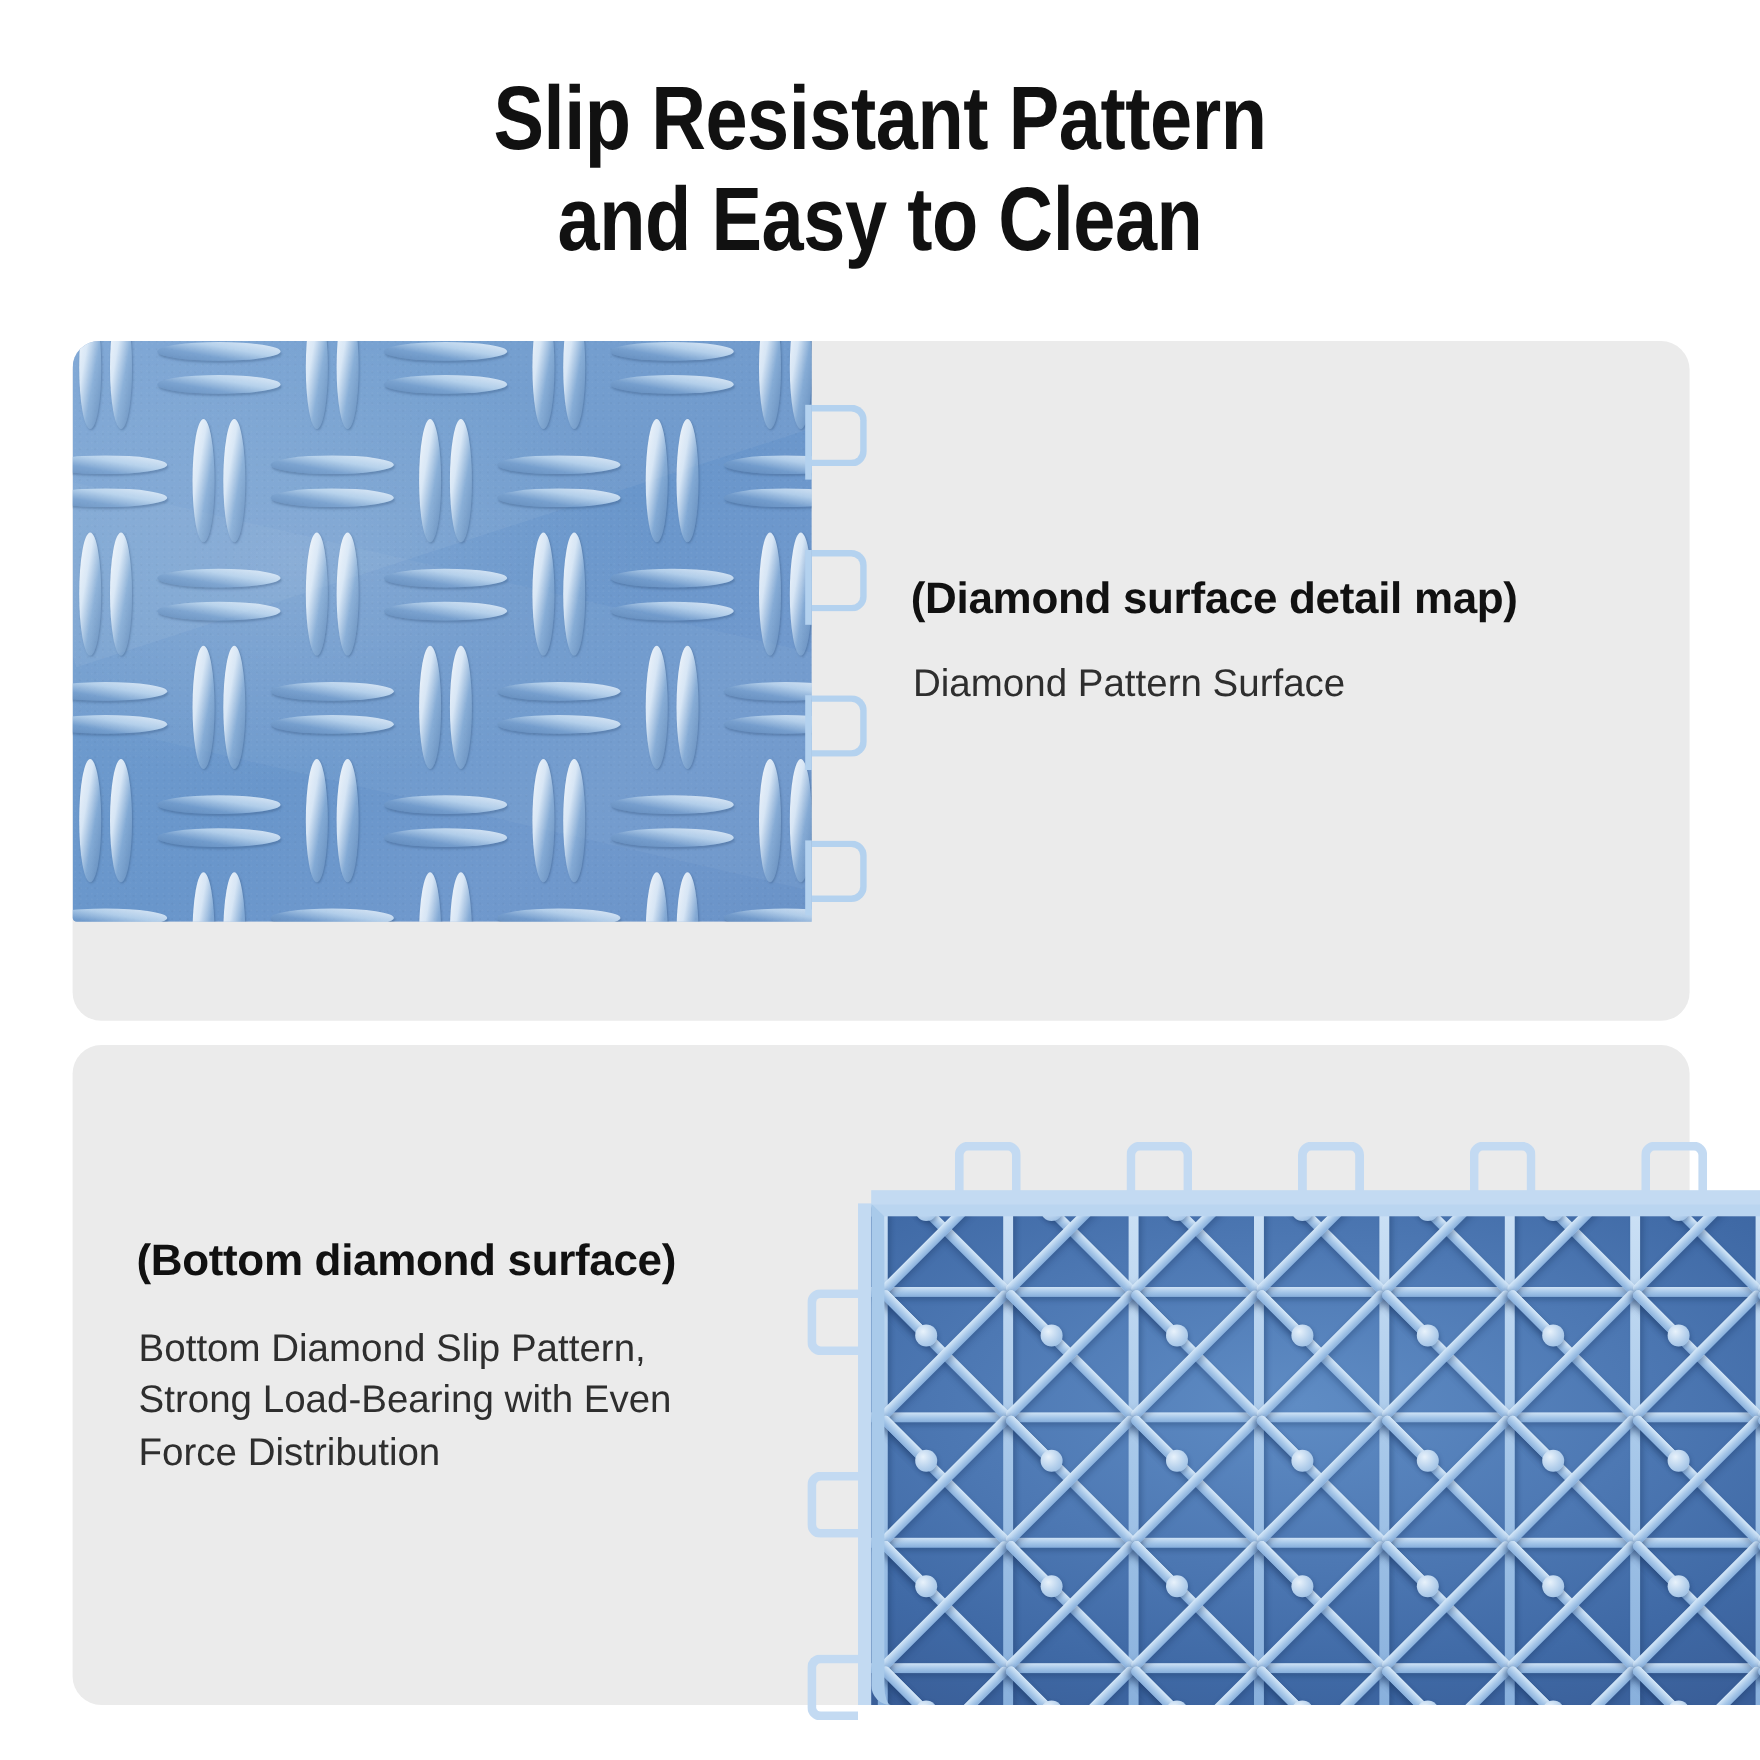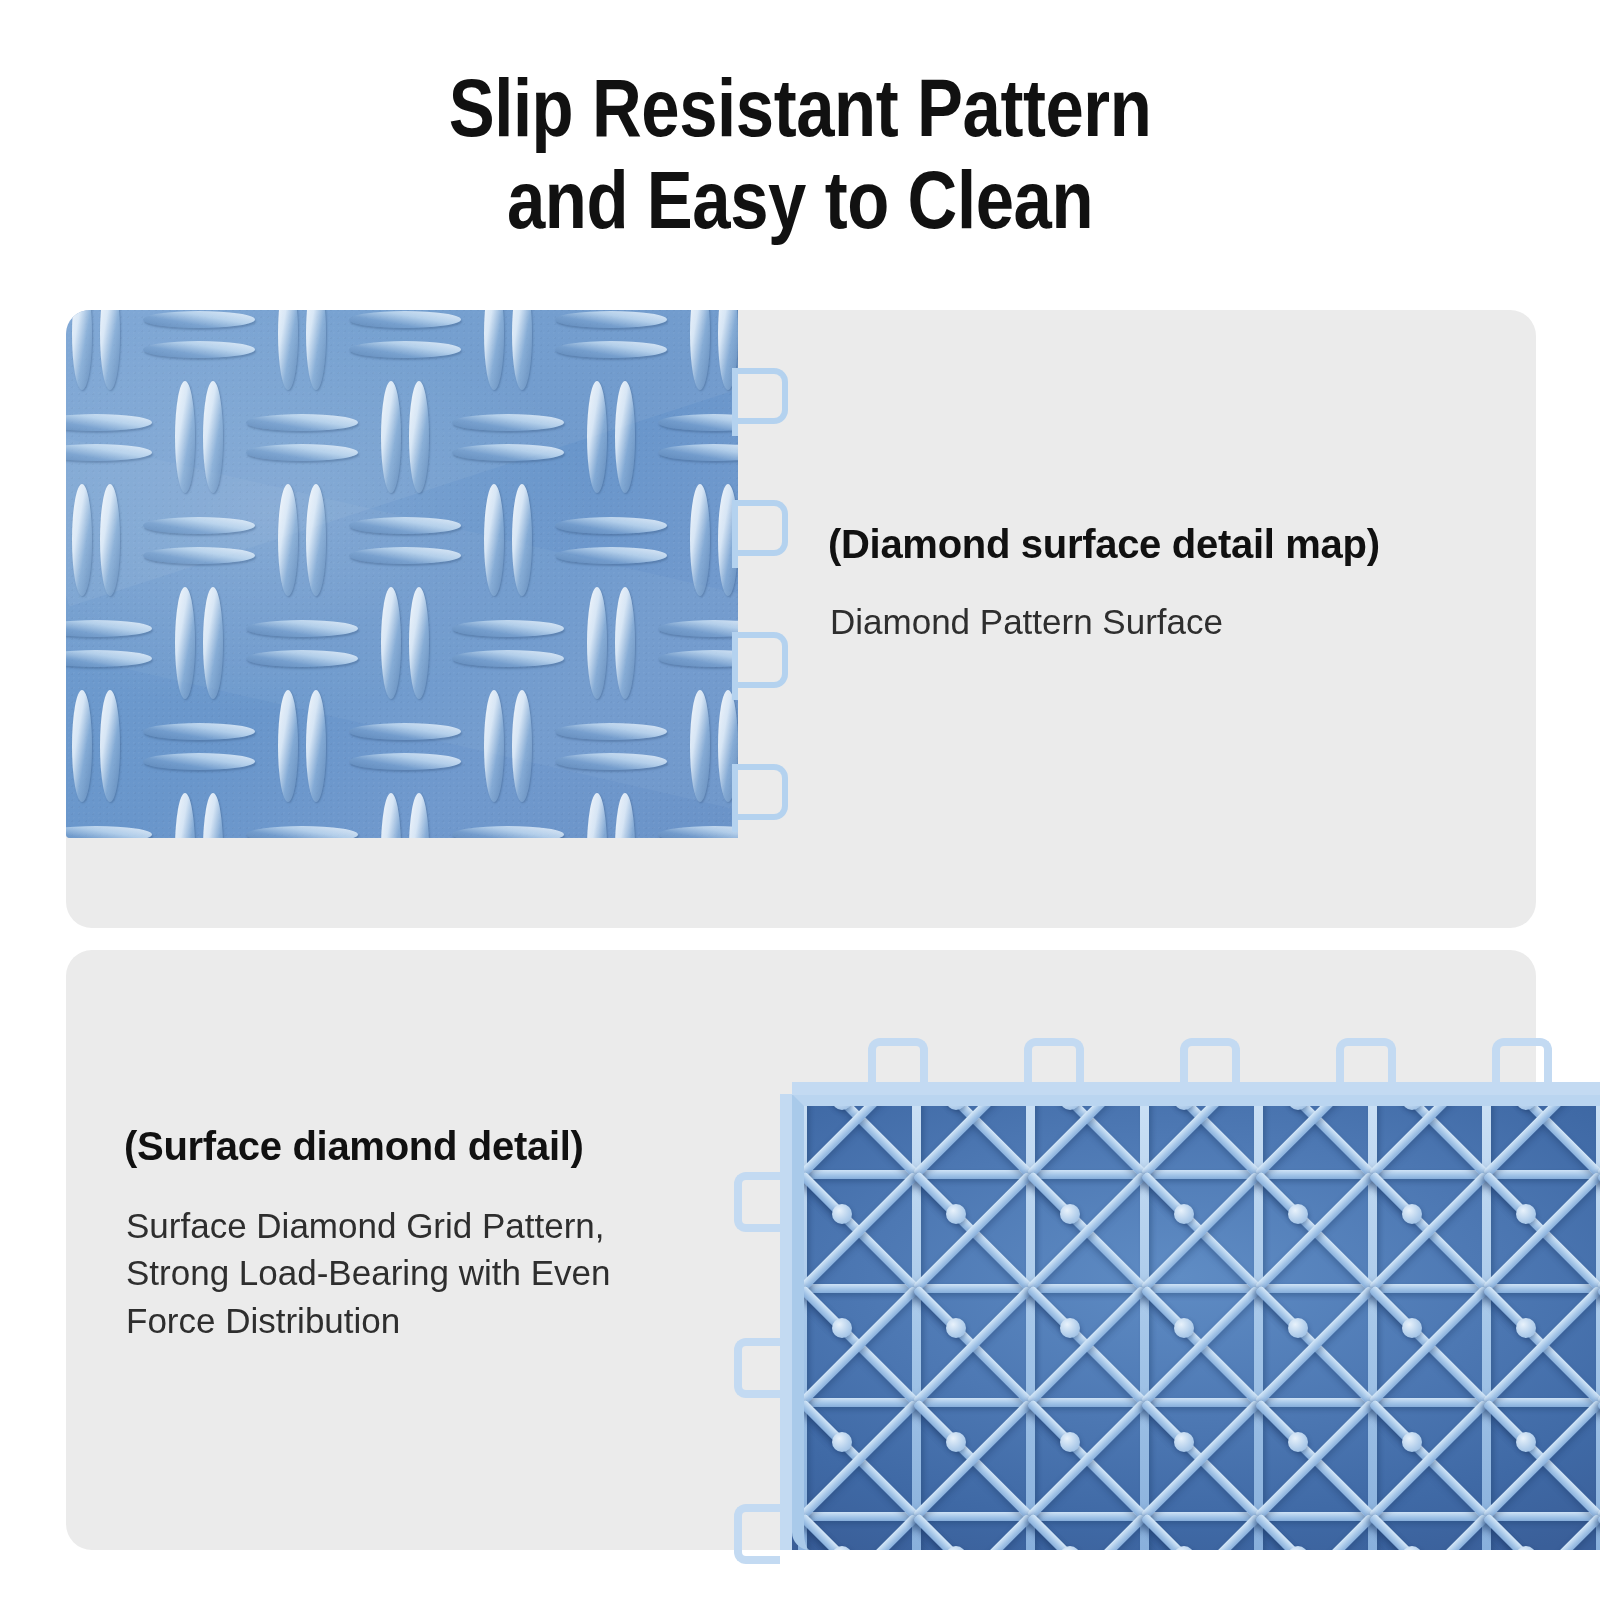--- a/index.html
+++ b/index.html
@@ -336,22 +336,22 @@
       <div class="tab-right" style="left: 672px; top: 322px;"></div>
       <div class="tab-right" style="left: 672px; top: 454px;"></div>
     </div>
 </div>
 
 <div class="caption-title" id="top-caption-title">(Diamond surface detail map)</div>
 <div class="caption-body" id="top-caption-body" style="white-space: pre-line;">Diamond Pattern Surface</div>
 
 <div class="card" id="card-bottom"></div>
 
-<div class="caption-title" id="bot-caption-title">(Surface diamond detail)</div>
-<div class="caption-body" id="bot-caption-body" style="white-space: pre-line;">Surface Diamond Grid Pattern,
+<div class="caption-title" id="bot-caption-title">(Bottom diamond surface)</div>
+<div class="caption-body" id="bot-caption-body" style="white-space: pre-line;">Bottom Diamond Slip Pattern,
 Strong Load-Bearing with Even
 Force Distribution</div>
 
 <div id="tile-grid-wrap">
   <div id="tile-grid-flange-left"></div>
   <div id="tabs-left">
       <div class="tab-left" style="left: -32px; top: 144px;"></div>
       <div class="tab-left" style="left: -32px; top: 310px;"></div>
       <div class="tab-left" style="left: -32px; top: 476px;"></div>
     </div>

